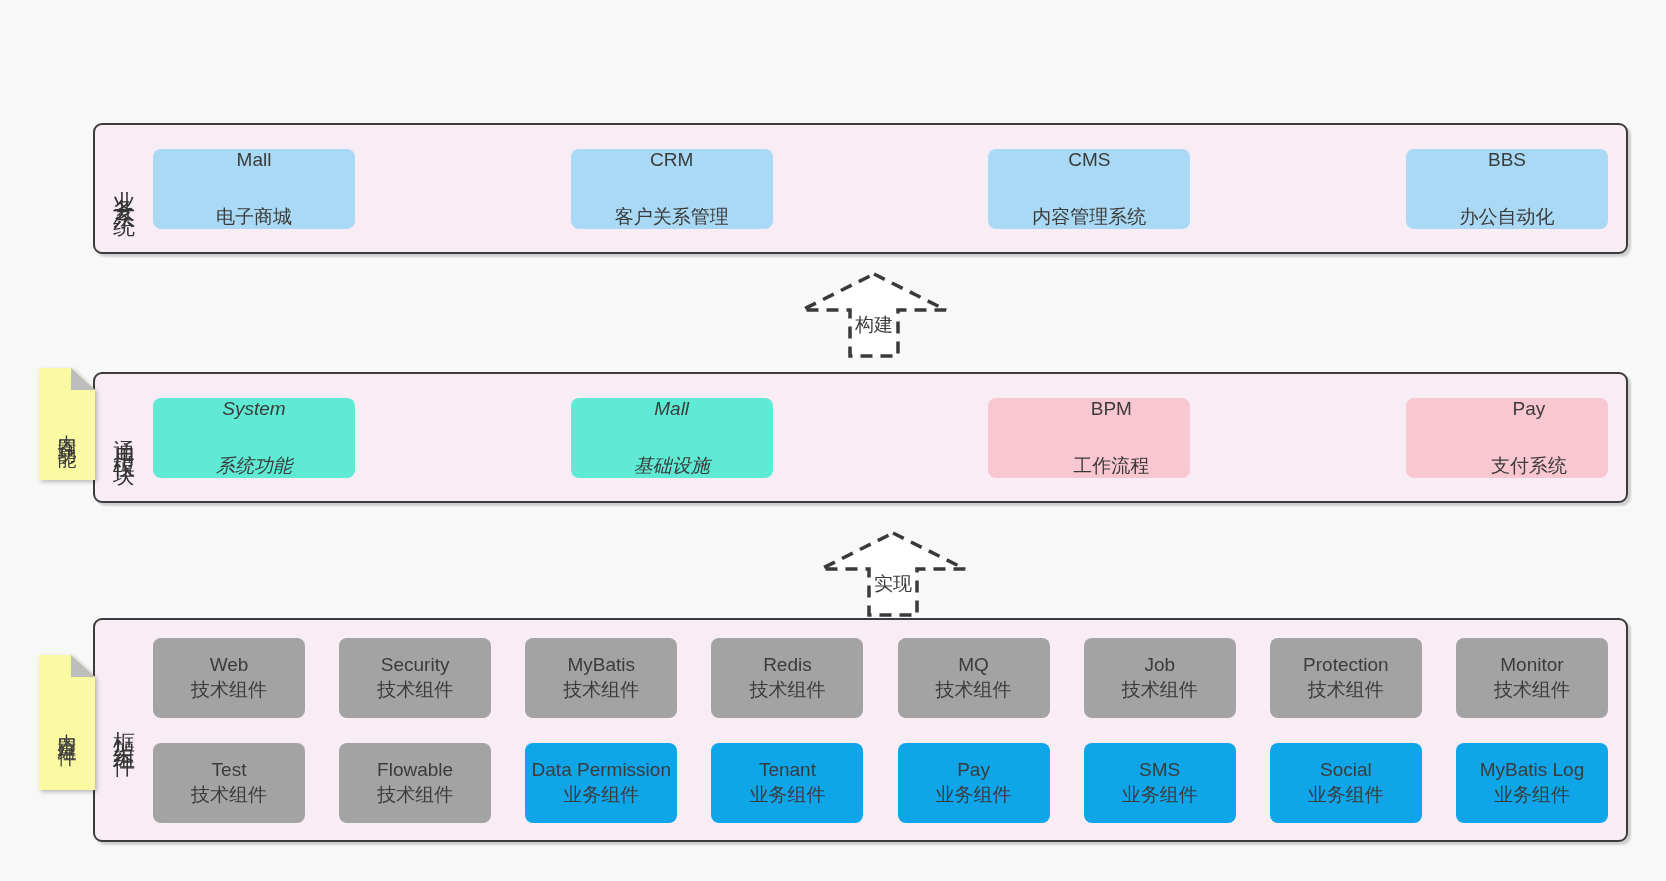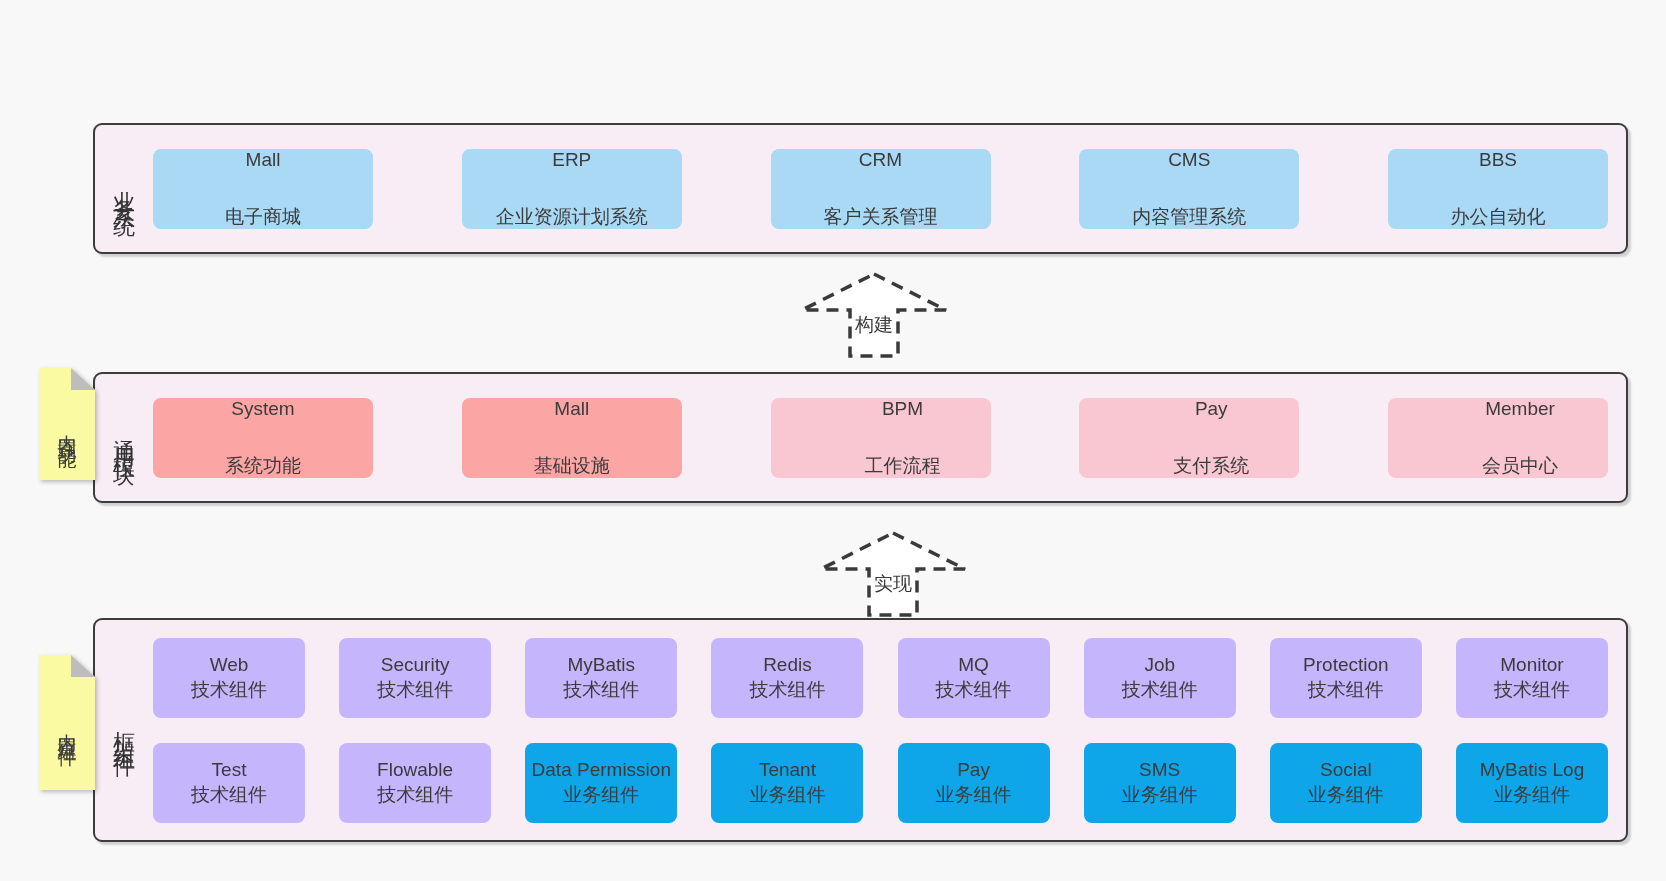--- a/index.html
+++ b/index.html
@@ -63,27 +63,27 @@
     display: flex;
     flex-direction: column;
     justify-content: center;
     align-items: center;
     text-align: center;
     font-size: 19px;
     line-height: 1.3;
     padding: 0 4px;
     box-sizing: border-box;
   }
-  .layer[data-cols="6"] .box { width: 220px; gap: 32px; }
+  .layer[data-cols="6"] .box { width: 202px; gap: 32px; }
   .layer[data-cols="8"] .box { width: 152px; }
 
   .box.blue       { background: #a9d9f4; }
-  .box.red        { background: #fca5a5; }
+  .box.red        { background: #5eead4; font-style: italic; }
   .box.pink       { background: #f9c7d1; padding-left: 48px; }
-  .box.green      { background: #c4b5fd; }
+  .box.green      { background: #a3a3a3; }
   .box.lightgreen { background: #0ea5e9; }
 
   
   .note-wrap {
     position: absolute;
     width: 56px;
     z-index: 2;
     filter: drop-shadow(2px 2px 2px rgba(0,0,0,0.25));
   }
   #note-features   { left: 39px; top: 368px; height: 112px; }
@@ -134,24 +134,20 @@
   <div class="layer-label">
     <span>业务系统</span>
   </div>
   <div class="boxes-area">
       <div class="boxes-row">
         <div class="box blue">
           <div>Mall</div>
           <div>电子商城</div>
         </div>
         <div class="box blue">
-          <div>ERP</div>
-          <div>企业资源计划系统</div>
-        </div>
-        <div class="box blue">
           <div>CRM</div>
           <div>客户关系管理</div>
         </div>
         <div class="box blue">
           <div>CMS</div>
           <div>内容管理系统</div>
         </div>
         <div class="box blue">
           <div>BBS</div>
           <div>办公自动化</div>
@@ -189,24 +185,20 @@
           <div>基础设施</div>
         </div>
         <div class="box pink">
           <div>BPM</div>
           <div>工作流程</div>
         </div>
         <div class="box pink">
           <div>Pay</div>
           <div>支付系统</div>
         </div>
-        <div class="box pink">
-          <div>Member</div>
-          <div>会员中心</div>
-        </div>
       </div>
     </div>
 </div>
 
 <div class="arrow" id="arrow-implement">
   <svg width="148" height="86" viewBox="0 0 148 86">
     <path d="M74,2 L146,38 L98,38 L98,84 L50,84 L50,38 L2,38 Z" fill="#ffffff" stroke="#3a3a3a" stroke-width="3.5" stroke-dasharray="12 8"></path>
     <text x="74" y="59" text-anchor="middle">实现</text>
   </svg>
 </div>

